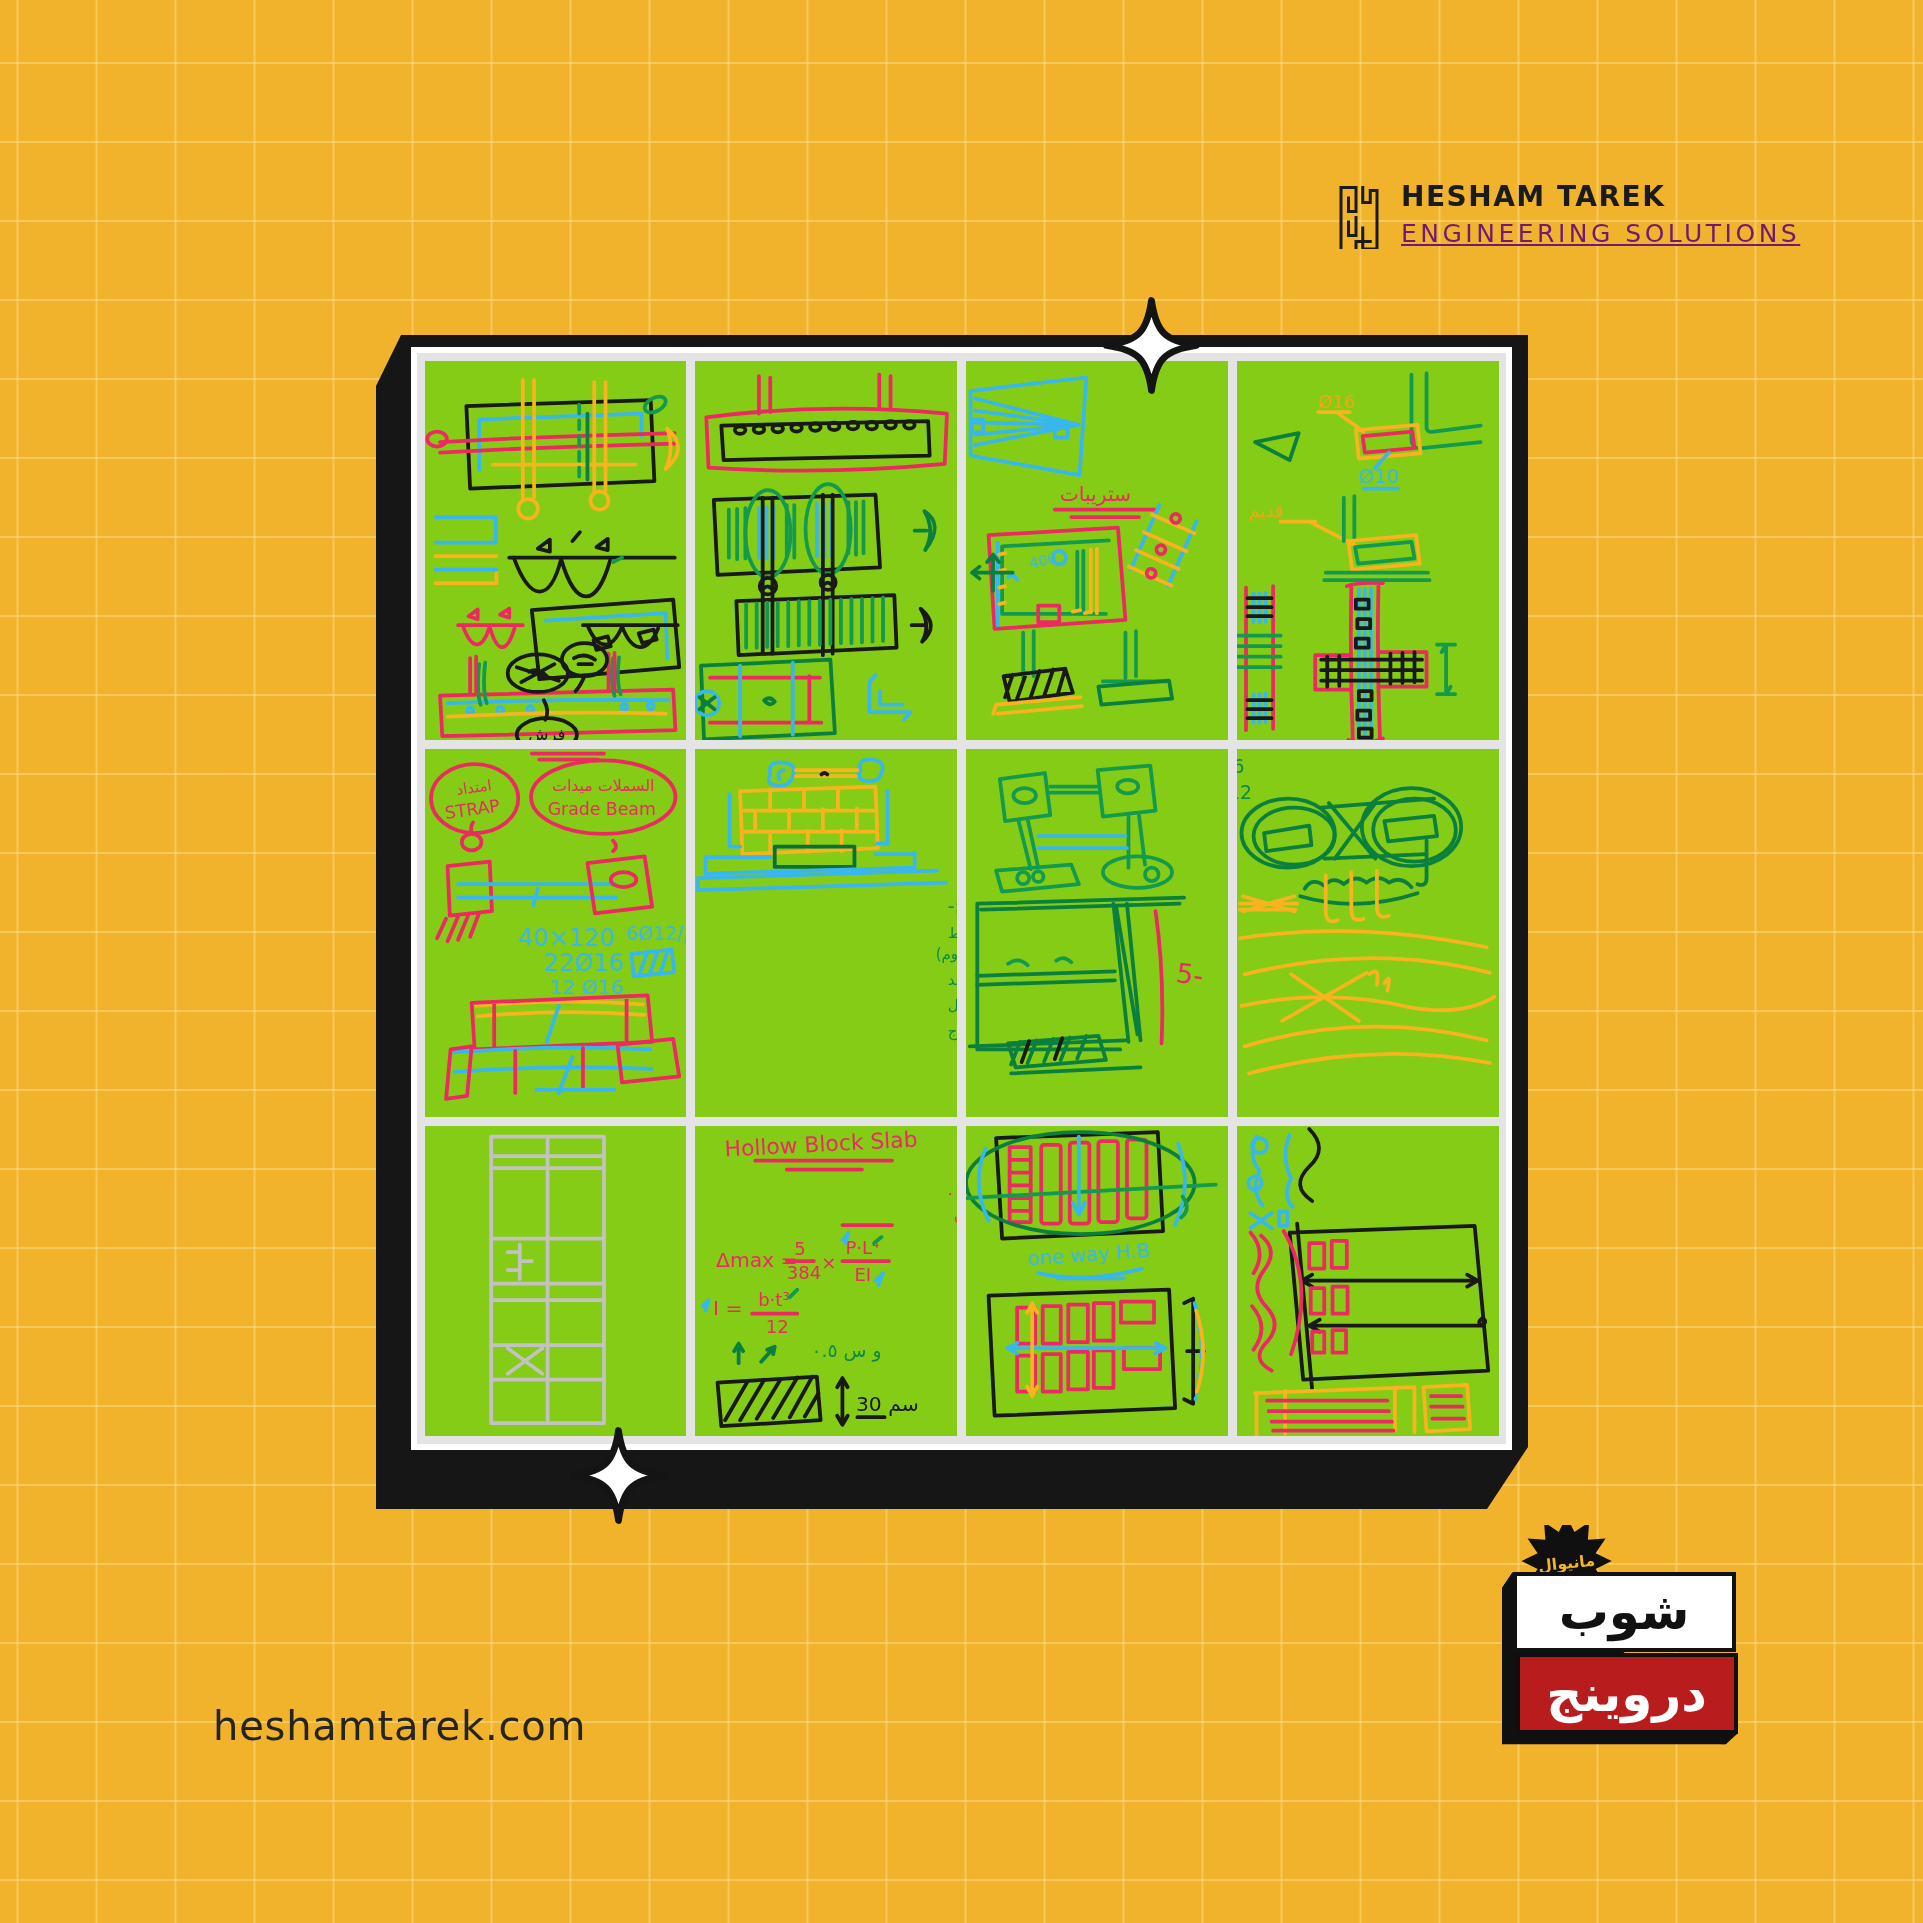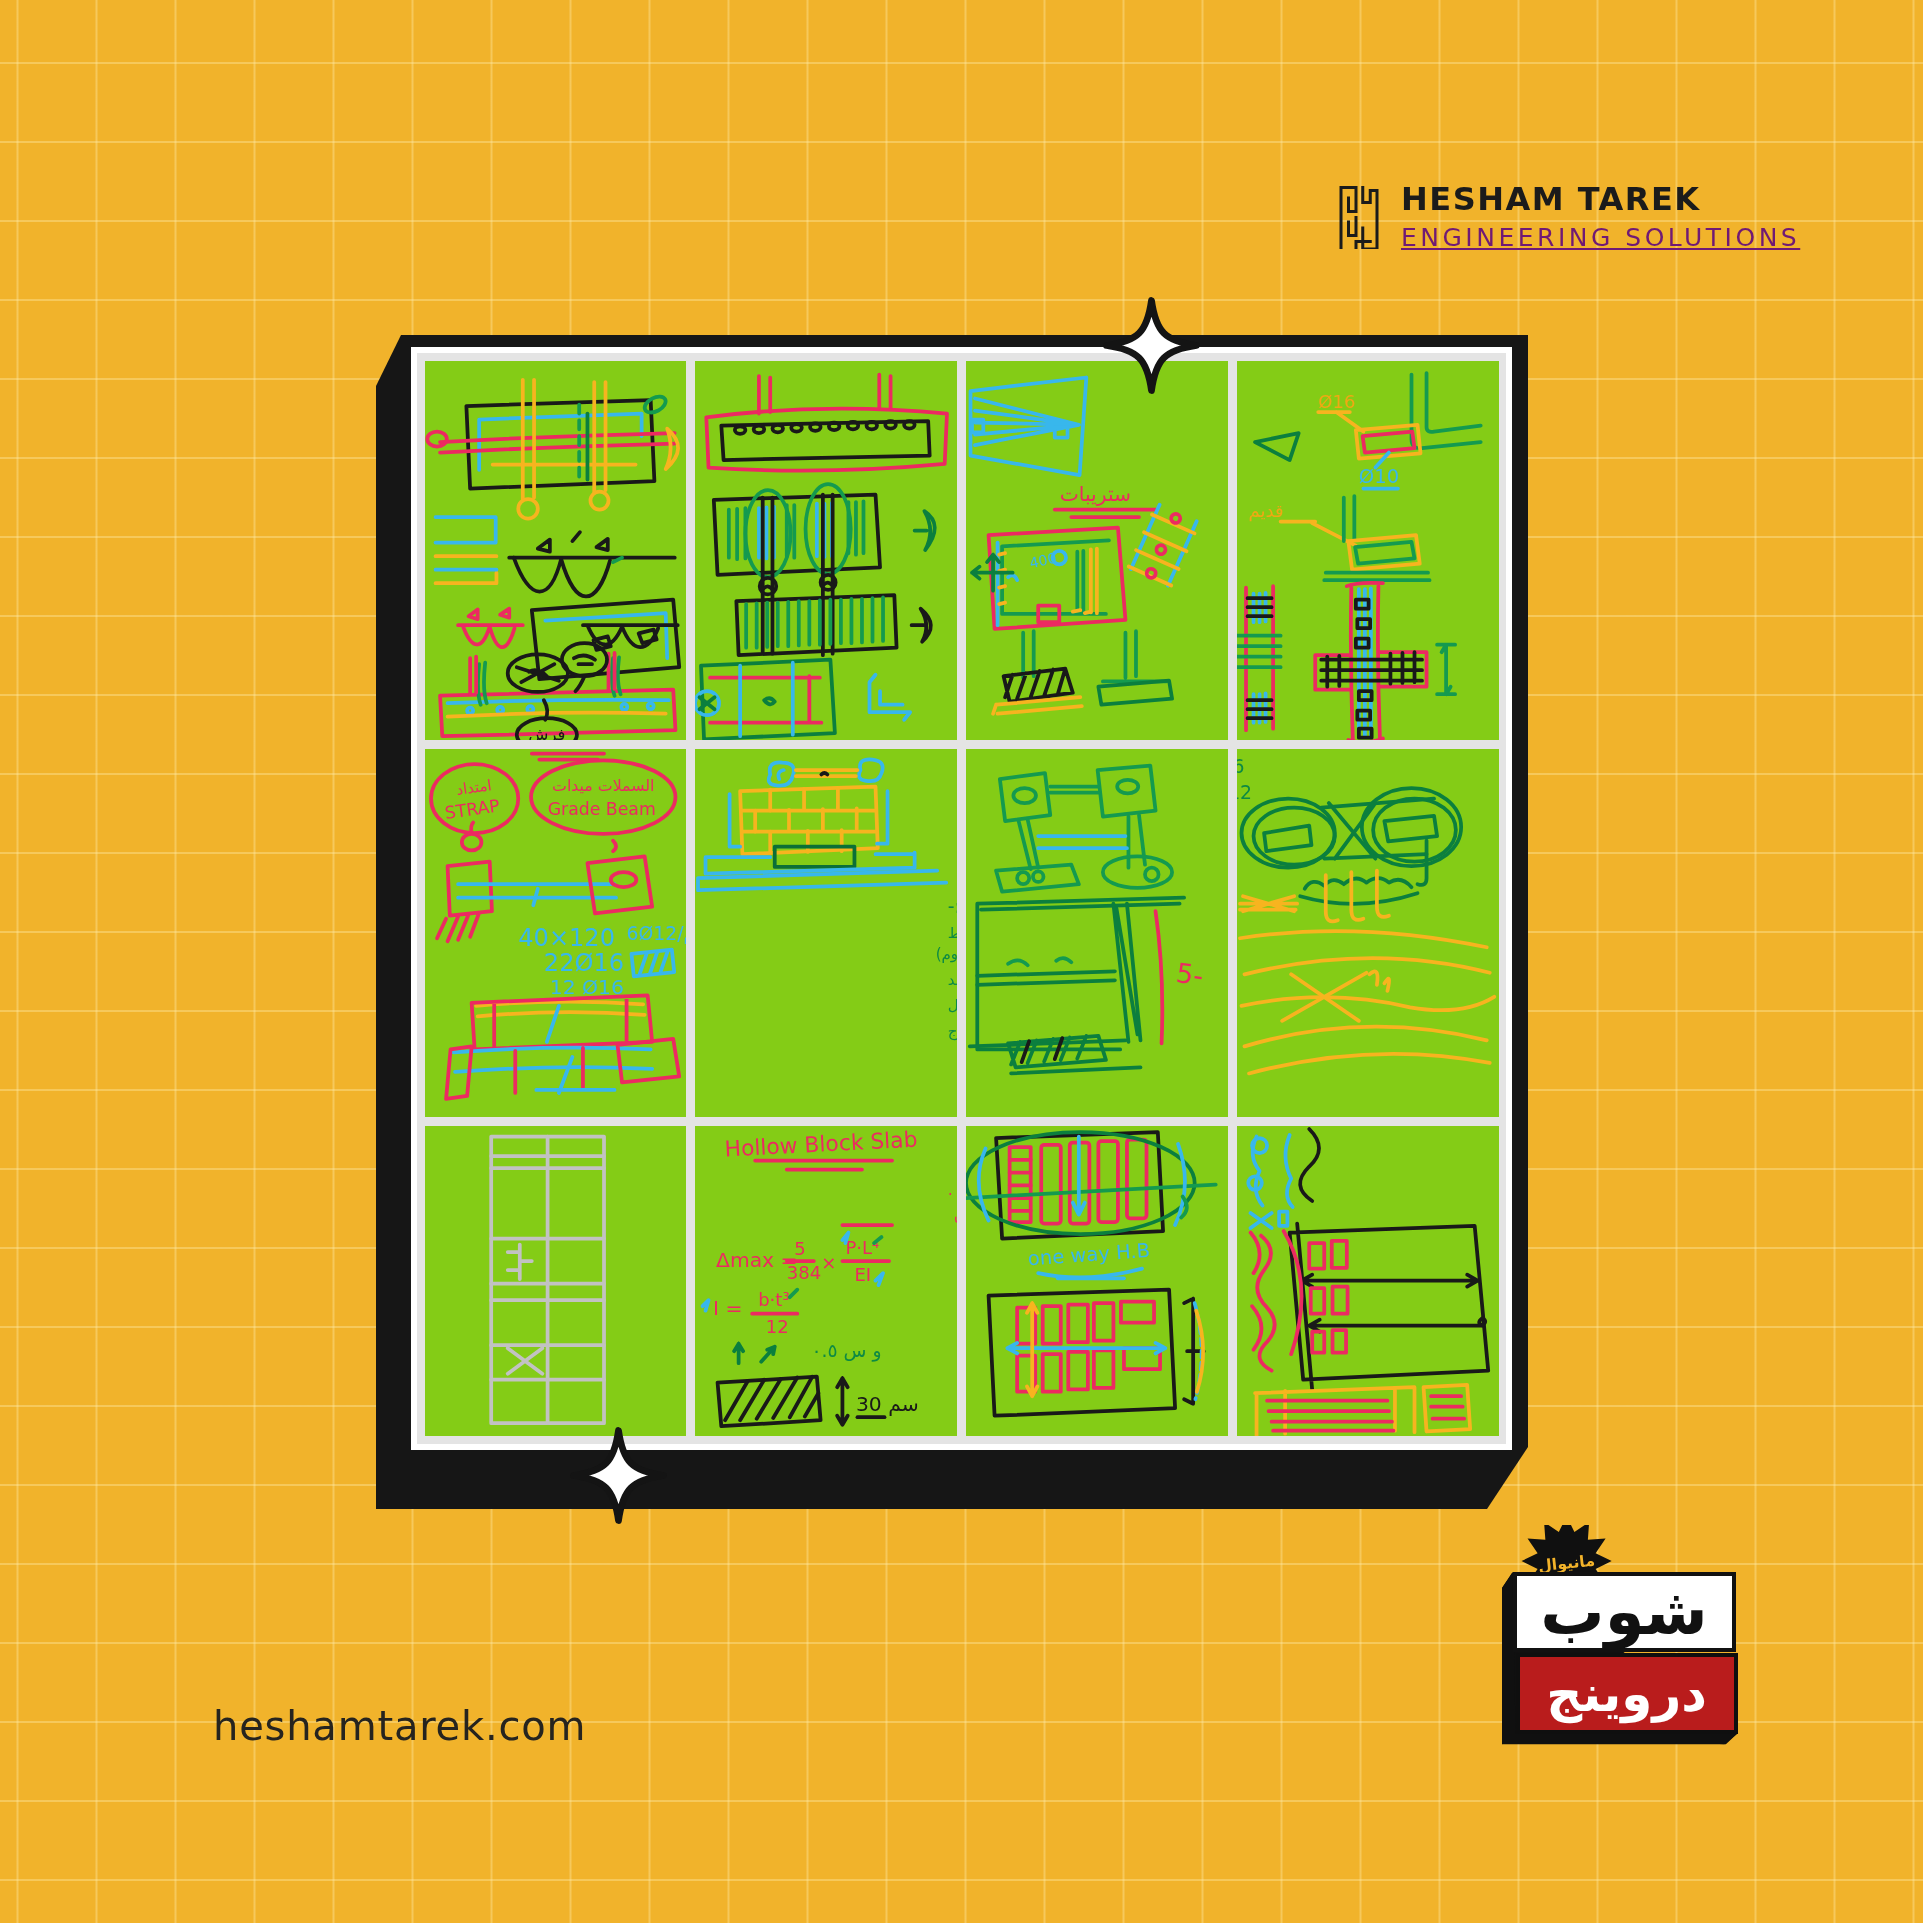--- a/index.html
+++ b/index.html
@@ -6,21 +6,21 @@
   body{width:1924px;height:1924px;position:relative;overflow:hidden;
        background:#F1B32B;font-family:"DejaVu Sans",sans-serif;}
   .bg-grid{position:absolute;inset:0;
     background-image:
       linear-gradient(to right, rgba(255,236,170,.38) 2.3px, transparent 2.3px),
       linear-gradient(to bottom, rgba(255,236,170,.38) 2.3px, transparent 2.3px);
     background-size:79px 79px;background-position:16.5px 62px;}
   
   .brand{position:absolute;left:1338px;top:183px;display:flex;gap:21px;align-items:flex-start;}
   .brand svg{display:block;}
-  .brand-name{font-family:"DejaVu Sans",sans-serif;font-weight:800;font-size:32px;
+  .brand-name{font-family:"DejaVu Sans",sans-serif;font-weight:800;font-size:28px;
       letter-spacing:1.5px;color:#1b1b1b;line-height:1;white-space:nowrap;}
   .brand-tagline{font-family:"DejaVu Sans",sans-serif;font-weight:400;font-size:25px;
       letter-spacing:3.5px;color:#701a75;margin-top:7.5px;white-space:nowrap;text-decoration:underline;}
   
   .board{position:absolute;left:376px;top:335px;width:1152px;height:1174px;background:#161616;
      clip-path:polygon(25px 0px,1152px 0px,1152px 1112px,1111px 1174px,0px 1174px,0px 51px);}
   .board-inner{position:absolute;inset:12px 16px 59px 35px;background:#ffffff;}
   .panel-grid{position:absolute;inset:6px;background:#E4E4E4;display:grid;box-sizing:border-box;
      grid-template-columns:repeat(4,1fr);grid-template-rows:379px 368px 310px;gap:9px;padding:7.5px;}
   .tile{background:#84cc16;position:relative;overflow:hidden;}
@@ -39,21 +39,21 @@
   .sparkle-top{left:1099px;top:293px;}
   .sparkle-bottom{left:566px;top:1423px;}
   
   .website{position:absolute;left:213px;top:1703px;font-size:40px;font-weight:500;
      color:#26241F;letter-spacing:0.8px;}
   
   .badge{position:absolute;left:1499px;top:1525px;width:293px;height:233px;}
   .badge svg{position:absolute;inset:0;}
   .badge-word-top{position:absolute;left:13.5px;top:47px;width:223px;height:80px;background:#fff;
      border:4.5px solid #111;box-sizing:border-box;display:flex;align-items:center;justify-content:center;
-     font-size:64px;font-weight:700;color:#111;direction:rtl;}
+     font-size:50px;font-weight:700;color:#111;direction:rtl;}
   .badge-word-bottom{position:absolute;left:16.5px;top:128px;width:222px;height:81px;background:#b91c1c;
      border:4.5px solid #0f0f0f;box-sizing:border-box;display:flex;align-items:center;justify-content:center;
      font-size:50px;font-weight:700;color:#fff;direction:rtl;}
   .arabic{direction:rtl;unicode-bidi:embed;}
 </style>
 </head>
 <body>
 
 <div class="bg-grid"></div>
 

